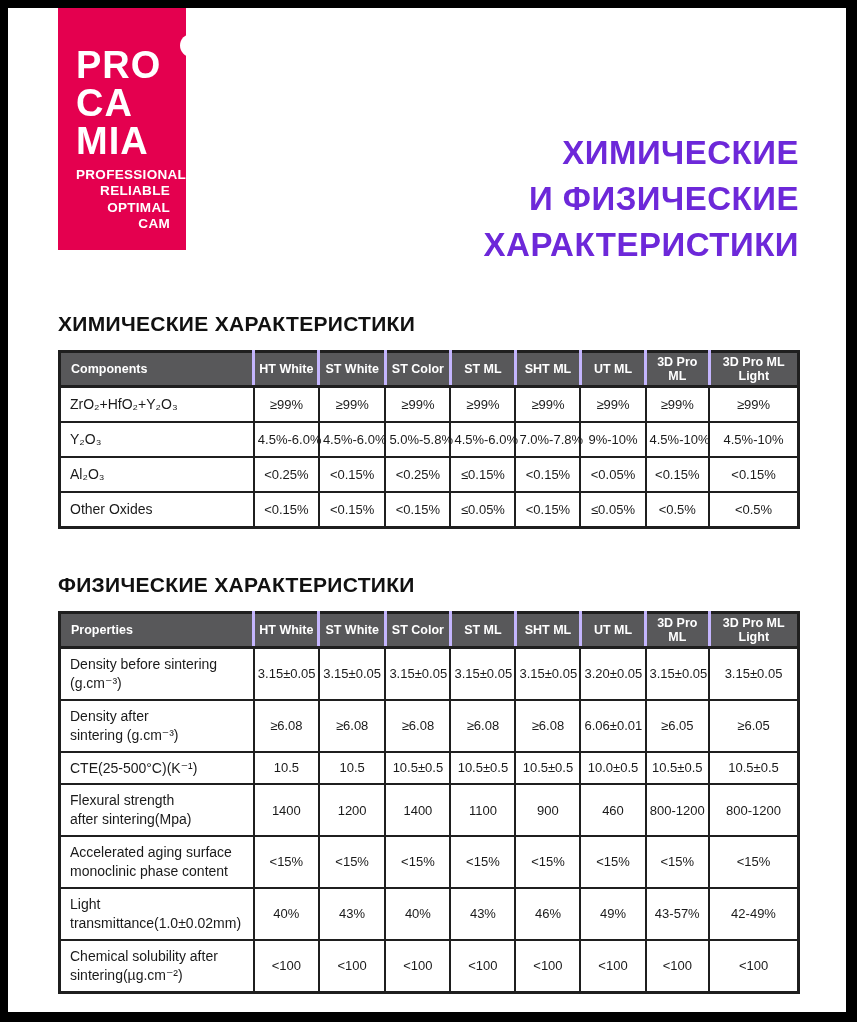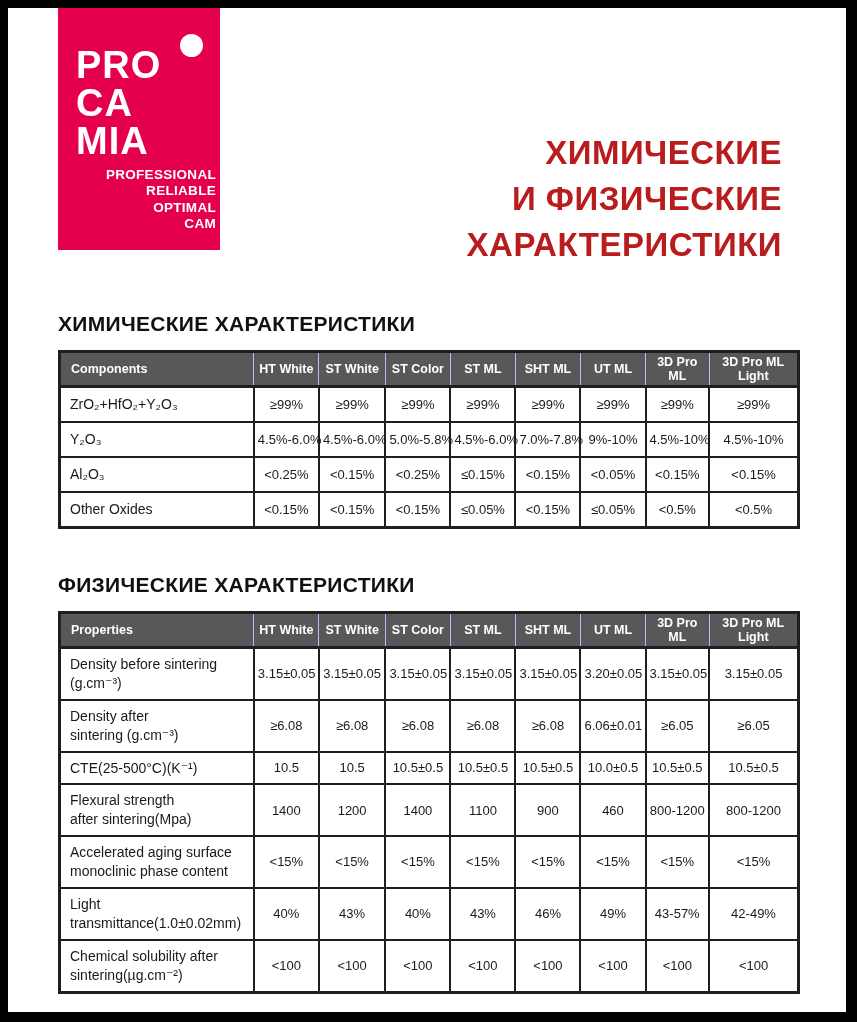--- a/index.html
+++ b/index.html
@@ -12,47 +12,47 @@
   .page {
     position:absolute; left:8px; top:8px;
     width:838px; height:1004px;
     background:#ffffff;
     overflow:hidden;
   }
   
   .header-band { position:relative; height:252px; }
   .logo {
     position:absolute; left:50px; top:0;
-    width:162px; height:242px;
+    width:128px; height:242px;
     background:var(--brand,#e4004f);
     color:#fff;
     box-sizing:border-box;
-    padding:38px 4px 0 18px;
+    padding:38px 16px 0 18px;
   }
   .logo-words { position:relative; }
   .logo-word {
     font-size:38px; font-weight:700; line-height:1.0;
     letter-spacing:1px;
   }
   .logo-dot {
     position:absolute; left:104px; top:-12px;
     width:23px; height:23px; border-radius:50%;
     background:#fff;
   }
   .logo-sub { margin-top:7px; }
   .logo-sub-line {
     font-size:13.5px; font-weight:700; line-height:1.22;
     letter-spacing:0.3px;
     text-align:right;
   }
   .doc-title {
-    position:absolute; right:64px; top:122px;
+    position:absolute; right:47px; top:122px;
     text-align:right;
     font-size:33px; font-weight:800; line-height:1.4;
-    color:#b91c1c;
+    color:#6d28d9;
     letter-spacing:0.5px;
   }
   
   .section-heading {
     margin:0 0 0 50px;
     font-size:21px; font-weight:800; letter-spacing:0.3px;
     color:#111;
   }
   .section-heading.first { margin-top:52px; }
   .section-heading.second { margin-top:44px; }
@@ -64,21 +64,21 @@
     margin:14px 0 0 50px;
     border:3px solid #1f1f1f;
   }
   table.data-table th {
     background:var(--header-gray,#58585a);
     color:#fff;
     font-size:12.5px; font-weight:700;
     text-align:center;
     height:26px;
     padding:2px 2px;
-    border-right:1px solid #c4b5fd;
+    border-right:3px solid #c4b5fd;
     border-bottom:3px solid #1f1f1f;
   }
   table.data-table th:last-child { border-right:none; }
   table.data-table th.label-col { text-align:left; padding-left:10px; }
   table.data-table td {
     border:2px solid #1f1f1f;
     font-size:13px;
     text-align:center;
     vertical-align:middle;
     padding:6px 3px;

